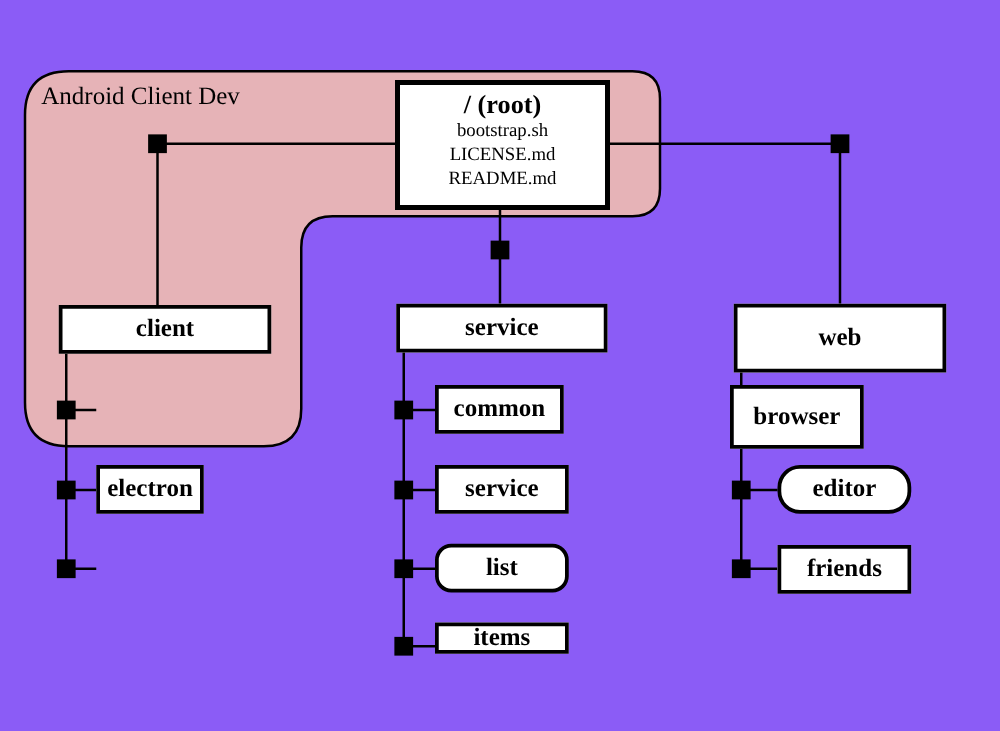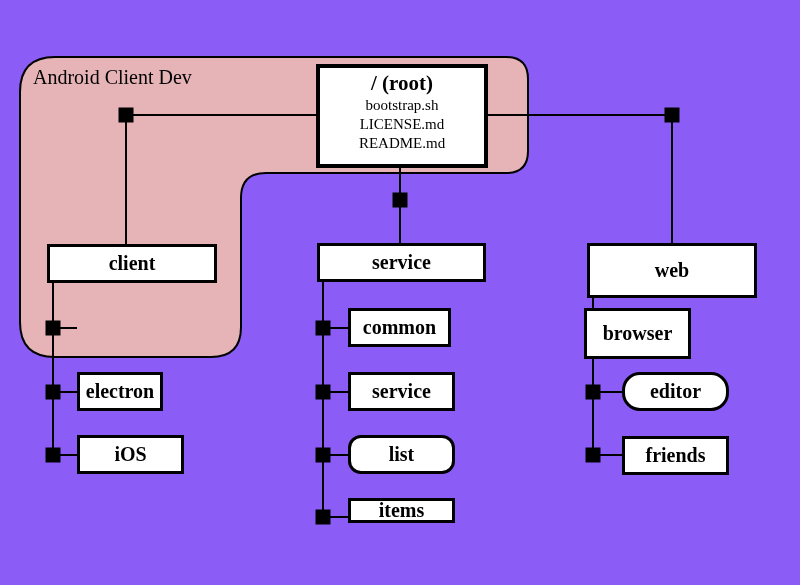--- a/index.html
+++ b/index.html
@@ -111,21 +111,20 @@
     <div class="root-file">bootstrap.sh</div>
     <div class="root-file">LICENSE.md</div>
     <div class="root-file">README.md</div>
   </div>
 
   <div class="node" style="left:47px; top:244px; width:170px; height:39px;">client</div>
   <div class="node" style="left:317px; top:243px; width:169px; height:39px;">service</div>
   <div class="node" style="left:587px; top:243px; width:170px; height:55px;">web</div>
 
   <div class="node" style="left:77px; top:372px; width:86px; height:39px;">electron</div>
-  <div class="node" style="left:77px; top:435px; width:107px; height:39px;">iOS</div>
 
   <div class="node" style="left:348px; top:308px; width:103px; height:39px;">common</div>
   <div class="node" style="left:348px; top:372px; width:107px; height:39px;">service</div>
   <div class="node" style="left:348px; top:435px; width:107px; height:39px;border-radius:13px;">list</div>
   <div class="node" style="left:348px; top:498px; width:107px; height:25px;">items</div>
 
   <div class="node" style="left:584px; top:308px; width:107px; height:51px;">browser</div>
   <div class="node" style="left:622px; top:372px; width:107px; height:39px;border-radius:18px;">editor</div>
   <div class="node" style="left:622px; top:436px; width:107px; height:39px;">friends</div>
 

